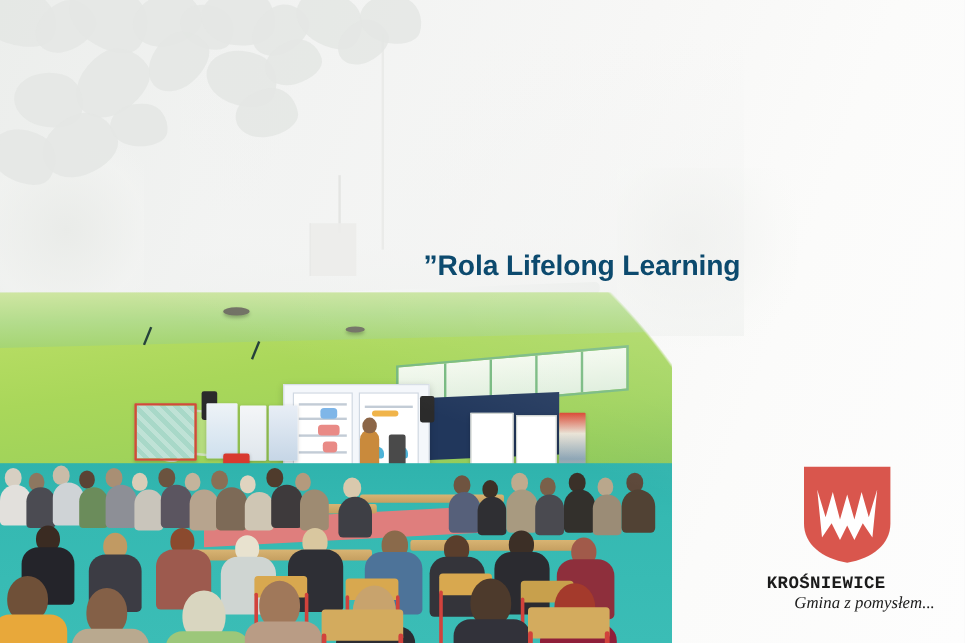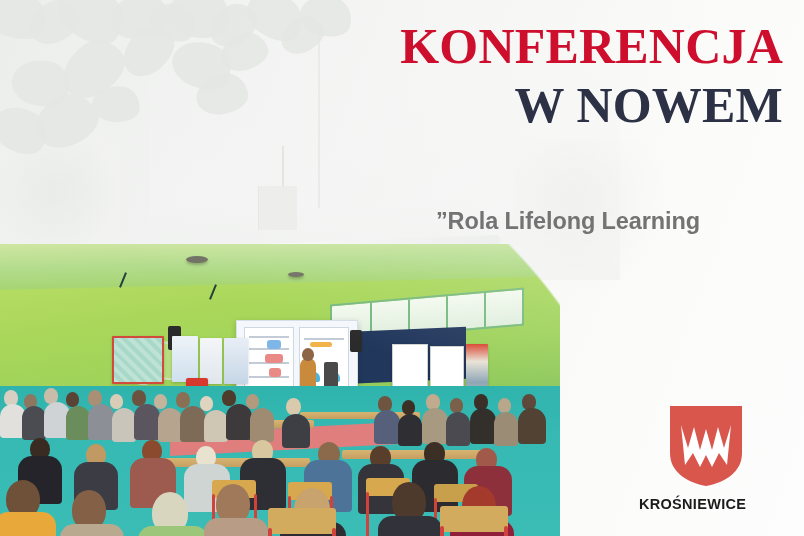--- a/index.html
+++ b/index.html
@@ -235,42 +235,42 @@
     color: #2c3146;
     margin-top: 10px;
   }
 
   
   .quote {
     position: absolute;
     right: 21px;
     top: 206px;
     width: 430px;
-    text-align: center;
-    color: #737373;
+    text-align: left;
+    color: #0c4a6e;
     font-family: "Liberation Sans", sans-serif;
     font-weight: bold;
     font-size: 23.5px;
     line-height: 1.33;
     letter-spacing: -0.1px;
   }
   .quote .ql { display: block; white-space: nowrap; }
 
   
   .logo {
     position: absolute;
     right: 22px;
     bottom: 24px;
     width: 152px;
     text-align: center;
   }
   .shield-svg { display: block; margin: 0 auto; }
   .logo-name {
     margin-top: 7px;
-    font-family: Liberation Sans, sans-serif;
+    font-family: Liberation Mono, monospace;
     font-weight: bold;
     font-size: 14.5px;
     letter-spacing: .3px;
     color: #1b1b1b;
     text-align: left;
     padding-left: 9px;
   }
   .logo-tag {
     font-family: "Liberation Serif", "DejaVu Serif", serif;
     font-style: italic;
@@ -476,31 +476,28 @@
       <div class="chair-leg" style="left:268px;top:284px;height:56px;width:4px;"></div>
       <div class="chair-leg" style="left:332px;top:284px;height:56px;width:4px;"></div>
       <div class="chair" style="left:440px;top:262px;width:68px;height:26px;background:#d3ab5e;"></div>
       <div class="chair-leg" style="left:440px;top:282px;height:58px;width:4px;"></div>
       <div class="chair-leg" style="left:504px;top:282px;height:58px;width:4px;"></div>
 
       <div class="photo-veil"></div>
     </div>
   </div>
 
-  <div class="headline">
-    <span class="l1">KONFERENCJA</span>
-    <span class="l2">W NOWEM</span>
-  </div>
 
   <div class="quote">
     <span class="ql">”Rola Lifelong Learning</span>
   </div>
 
   <div class="logo">
     <svg class="shield-svg" width="78" height="86" viewBox="0 0 78 86">
       <path d="M3 3 H75 V50 C75 68 60 79 39 83 C18 79 3 68 3 50 Z" fill="#d9564d"></path>
       <path d="M14 22 L21 45 L27 24 L33 47 L39 26 L45 47 L51 24 L57 45 L64 22
                L60 62 L52 50 L45 64 L39 52 L33 64 L26 50 L18 62 Z" fill="#ffffff"></path>
     </svg>
     <div class="logo-name">KROŚNIEWICE</div>
+    <div class="logo-tag">Gmina z pomysłem...</div>
   </div>
 
 </div>
 
 </body></html>

